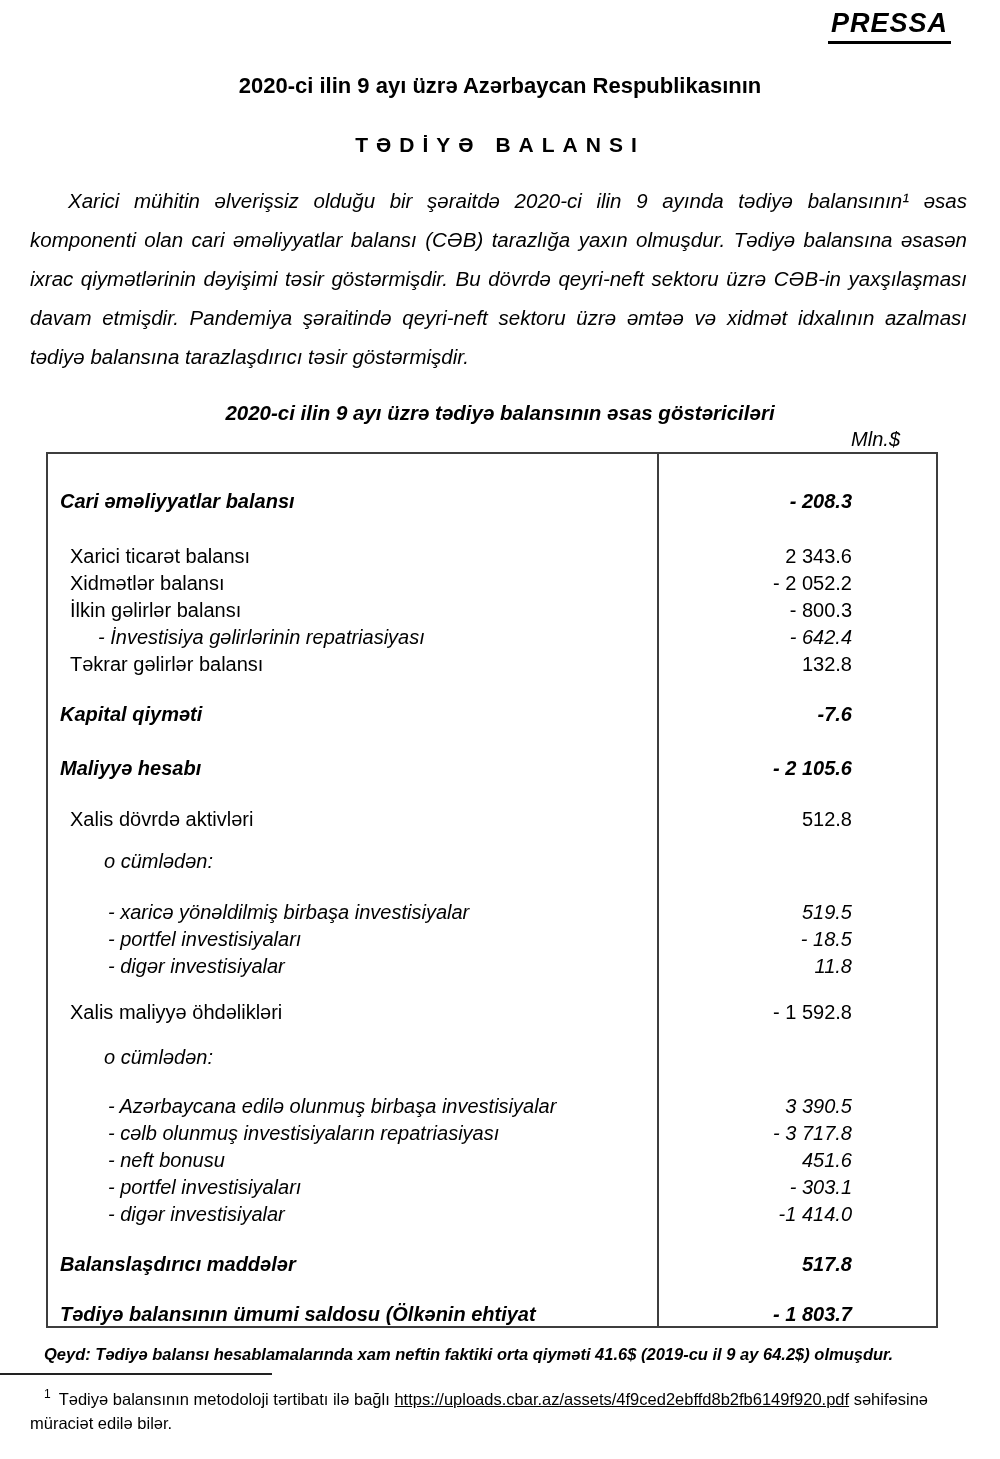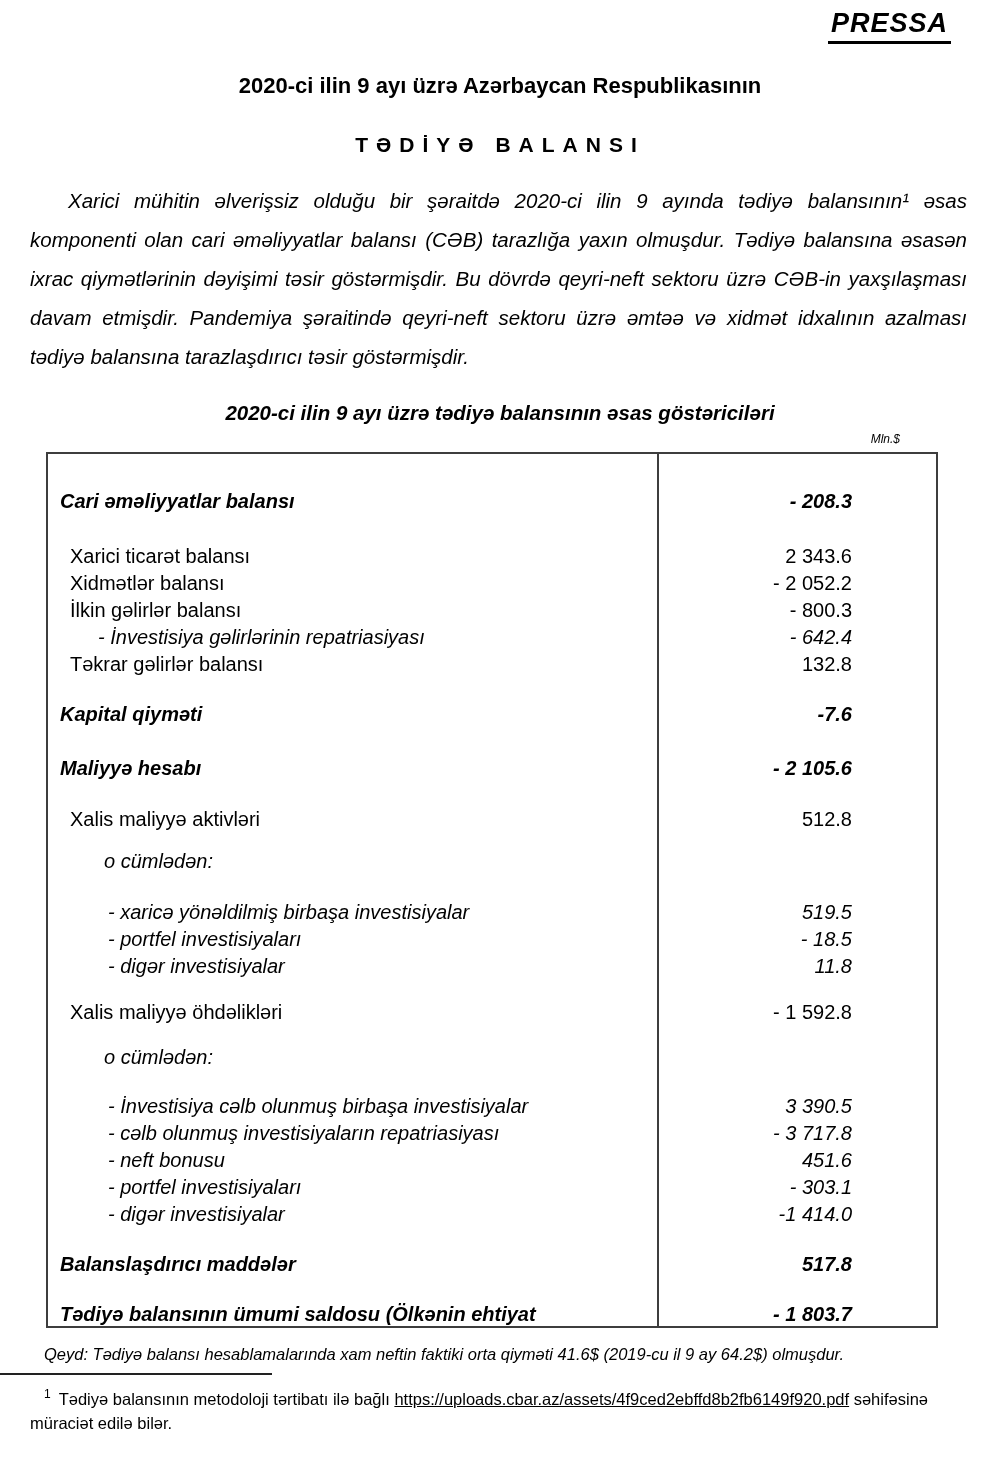--- a/index.html
+++ b/index.html
@@ -28,21 +28,21 @@
     margin:24px 33px 0 30px;
     font-style:italic; font-size:20.5px; line-height:39px;
     text-align:justify; text-indent:38px;
   }
   .table-title {
     margin:25px 30px 0 30px; text-align:center;
     font-weight:bold; font-style:italic; font-size:20.5px;
   }
   .unit {
     margin:3px 100px 0 0; text-align:right;
-    font-style:italic; font-size:12px; line-height:22px;padding-left:36px;
+    font-style:italic; font-size:20px; line-height:22px;padding-left:36px;
   }
   .bptable {
     margin:2px 0 0 46px; width:892px; height:876px;
     border:2px solid #3d3d3d; position:relative;
     padding-top:34px; overflow:hidden;
   }
   .vline {
     position:absolute; top:0; bottom:0; left:609px;
     width:2px; background:#3d3d3d;
   }
@@ -52,21 +52,21 @@
   .r-bold  { font-weight:bold; font-style:italic; }
   .r-italic{ font-style:italic;margin-left:24px; }
   .i0  { padding-left:12px; }
   .i1  { padding-left:22px; }
   .i1b { padding-left:26px; }
   .i2  { padding-left:32px; }
   .i3  { padding-left:36px; }
   .last-row { line-height:26px;gap:24px; }
   .note {
     margin:16px 30px 0 44px;
-    font-weight:normal; font-style:italic; font-size:16.5px; line-height:20px;
+    font-weight:bold; font-style:italic; font-size:16.5px; line-height:20px;
   }
   .fsep { margin-top:9px; width:272px; height:2px; background:#222; }
   .footnote {
     margin:7px 45px 0 30px;
     font-size:16.5px; line-height:24px; text-indent:14px;
   }
   .footnote sup { font-size:12px; margin-right:8px; }
   .footnote a { color:#000000; text-decoration:underline; }
   .spacer { width:100%; }
 </style>
@@ -120,21 +120,21 @@
   </div>
   <div class="spacer" style="height:27px"></div>
 
   <div class="trow r-bold">
     <div class="tl i0">Maliyyə hesabı</div>
     <div class="tv">- 2 105.6</div>
   </div>
   <div class="spacer" style="height:24px"></div>
 
   <div class="trow">
-    <div class="tl i1">Xalis maliyyə aktivləri</div>
+    <div class="tl i1">Xalis dövrdə aktivləri</div>
     <div class="tv">512.8</div>
   </div>
   <div class="spacer" style="height:15px"></div>
 
   <div class="trow r-italic">
     <div class="tl i2">o cümlədən:</div>
     <div class="tv"></div>
   </div>
   <div class="spacer" style="height:24px"></div>
 
@@ -158,21 +158,21 @@
   </div>
   <div class="spacer" style="height:18px"></div>
 
   <div class="trow r-italic">
     <div class="tl i2">o cümlədən:</div>
     <div class="tv"></div>
   </div>
   <div class="spacer" style="height:22px"></div>
 
   <div class="trow r-italic">
-    <div class="tl i3">- İnvestisiya cəlb olunmuş birbaşa investisiyalar</div>
+    <div class="tl i3">- Azərbaycana edilə olunmuş birbaşa investisiyalar</div>
     <div class="tv">3 390.5</div>
   </div>
   <div class="trow r-italic">
     <div class="tl i3">- cəlb olunmuş investisiyaların repatriasiyası</div>
     <div class="tv">- 3 717.8</div>
   </div>
   <div class="trow r-italic">
     <div class="tl i3">- neft bonusu</div>
     <div class="tv">451.6</div>
   </div>

